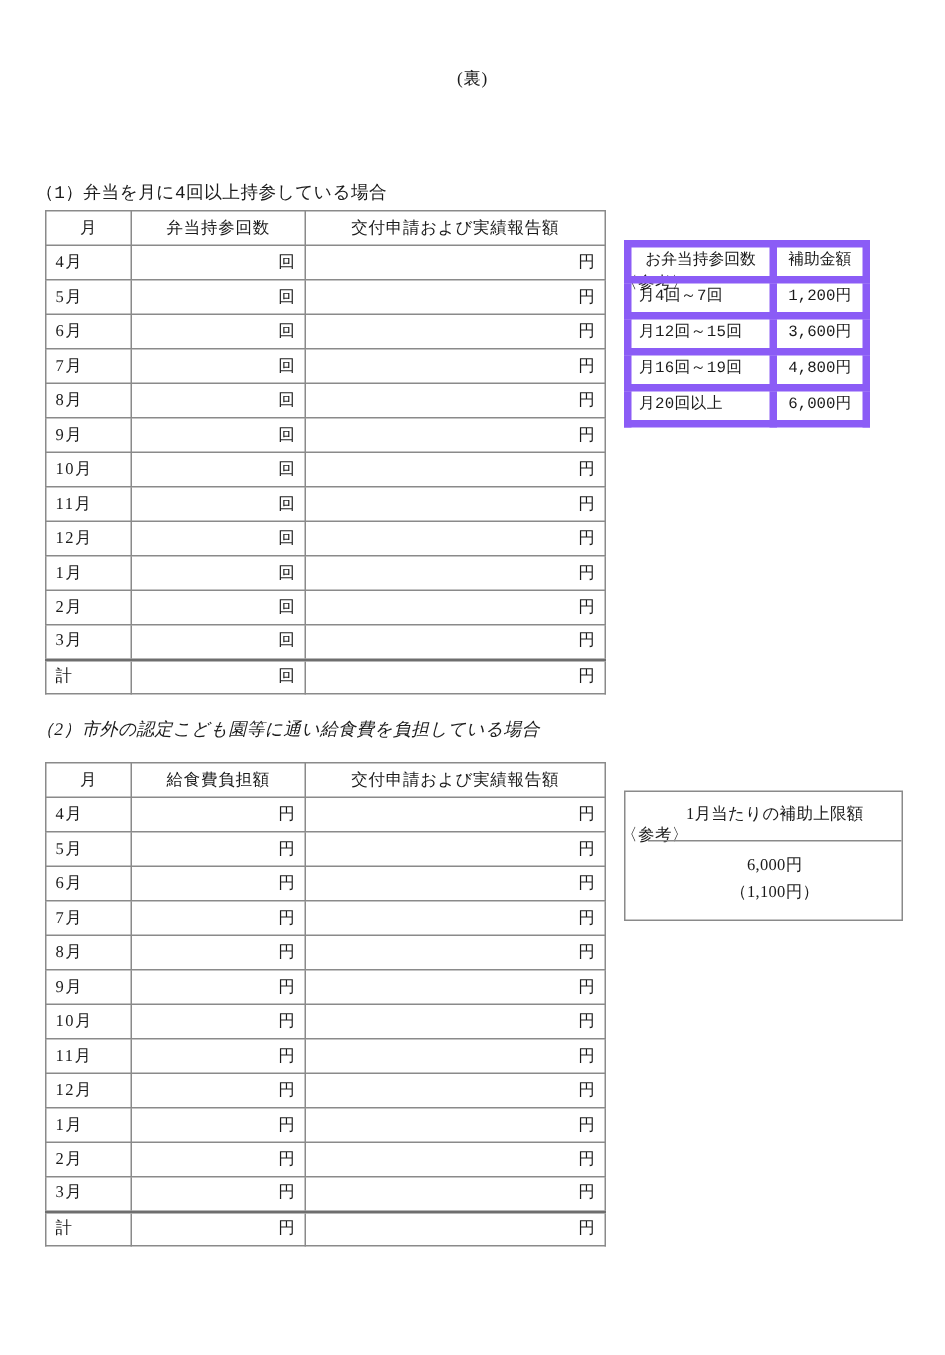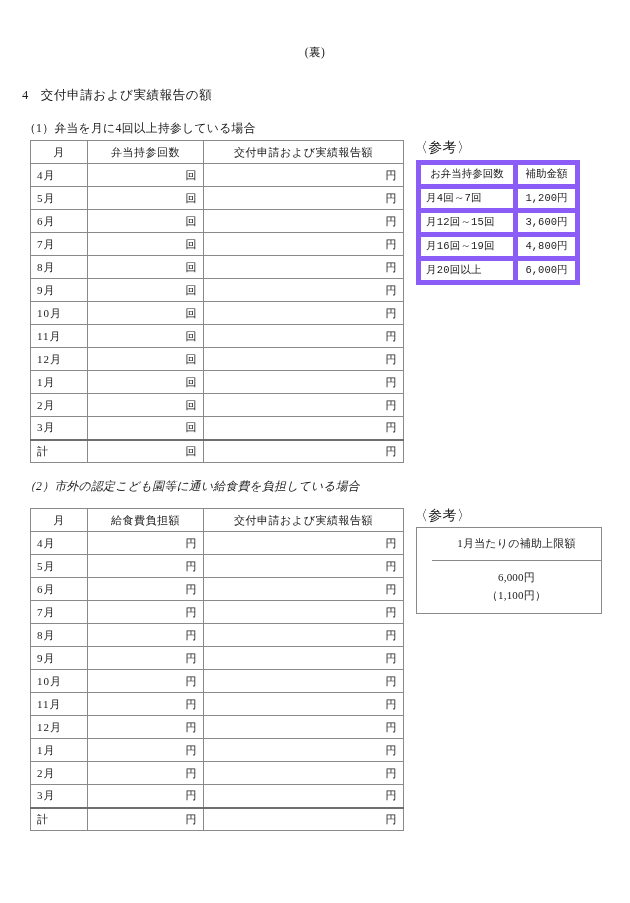--- a/index.html
+++ b/index.html
@@ -47,21 +47,21 @@
   }
 
   
   .subsection-heading {
     position: absolute;
     left: 24px;
     font-size: 11.8px;
     letter-spacing: 0.3px;
     white-space: nowrap;
   }
-  .heading-1 { top: 121px; }
+  .heading-1 { top: 121px; font-family: Liberation Mono, monospace; }
   .heading-2 { top: 479px; font-style: italic; }
 
   
   .month-table {
     position: absolute;
     left: 30px;
     border-collapse: collapse;
     table-layout: fixed;
     width: 373px;
     font-size: 11px;
@@ -94,23 +94,24 @@
     text-align: right;
     letter-spacing: 0.5px;
   }
   .month-table tr.total-row td {
     border-top: 2px solid #6e6e6e;
   }
 
   
   .ref-label {
     position: absolute;
-    font-size: 14px;
+    font-size: 11px;
     letter-spacing: 0.3px;
     white-space: nowrap;
+    margin-top: 42px;
   }
   .ref-label-1 { top: 139px; left: 414px; }
   .ref-label-2 { top: 507px; left: 414px; }
 
   
   .ref-table {
     position: absolute;
     left: 416px;
     top: 160px;
     border-collapse: collapse;
@@ -161,23 +162,20 @@
   }
   .ref-box-line { display: block; }
 </style>
 </head>
 <body>
 
 <div class="page">
 
   <div class="page-marker">(裏)</div>
 
-  <div class="section-title">
-    <span class="num">4</span><span>交付申請および実績報告の額</span>
-  </div>
 
   <div class="subsection-heading heading-1">（1）弁当を月に4回以上持参している場合</div>
 
   <table class="month-table month-table-1">
     <colgroup>
       <col class="col-month">
         <col class="col-middle">
         <col class="col-amount">
     </colgroup>
     <thead>

